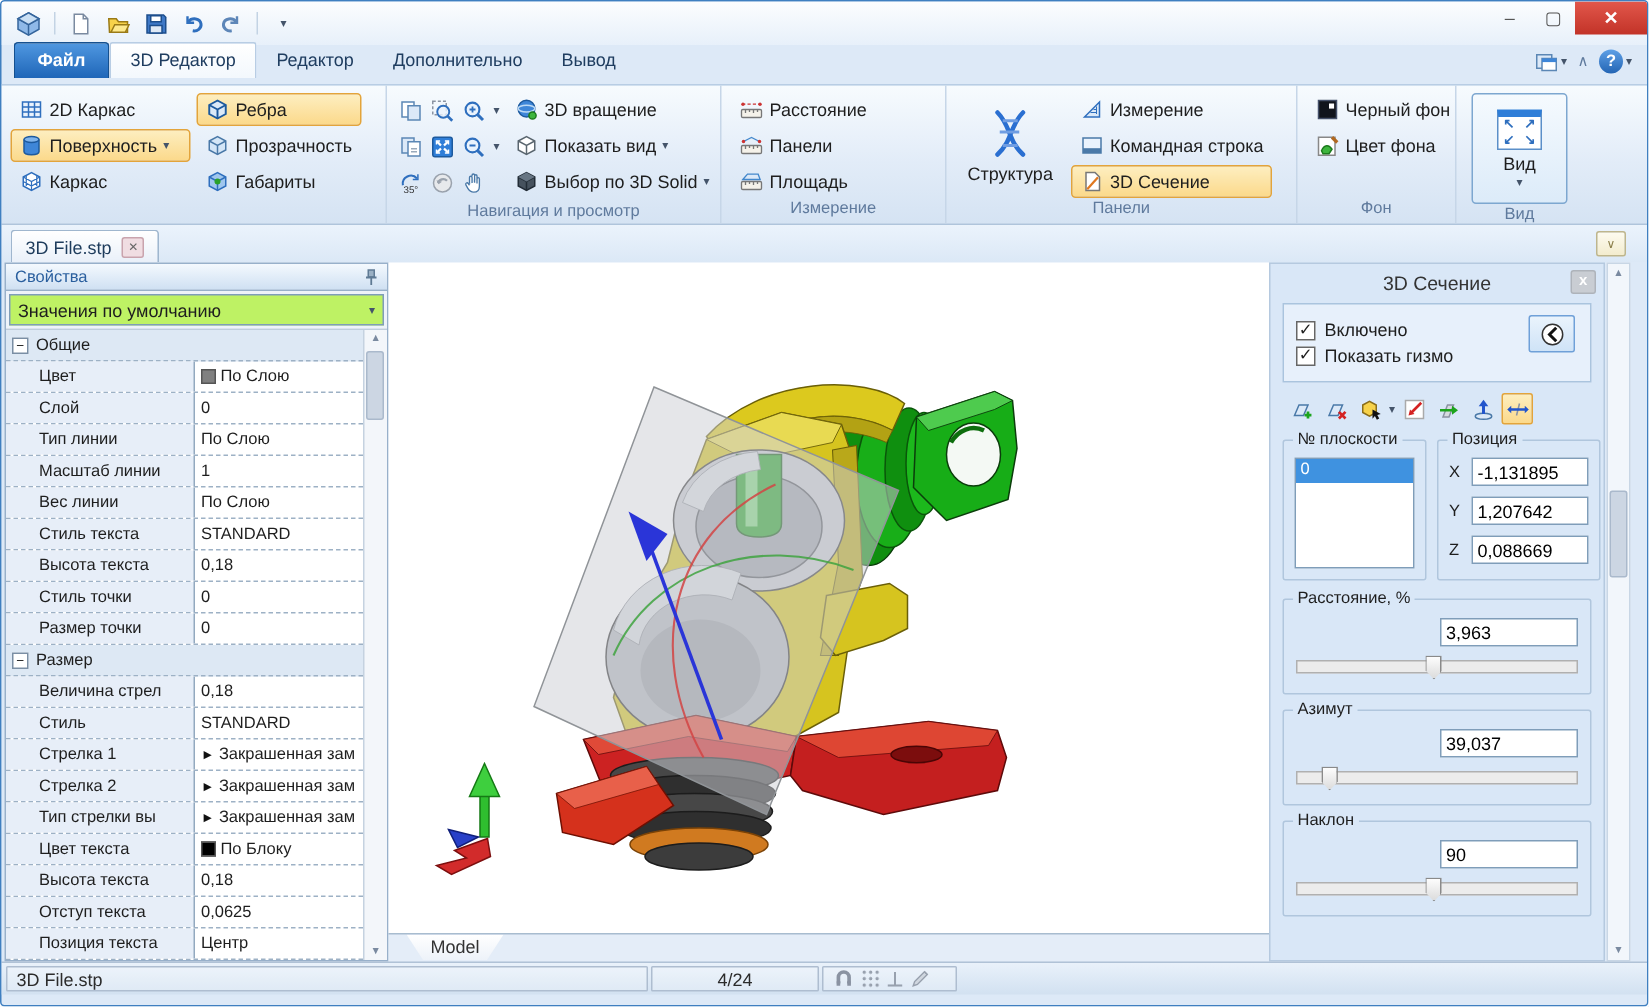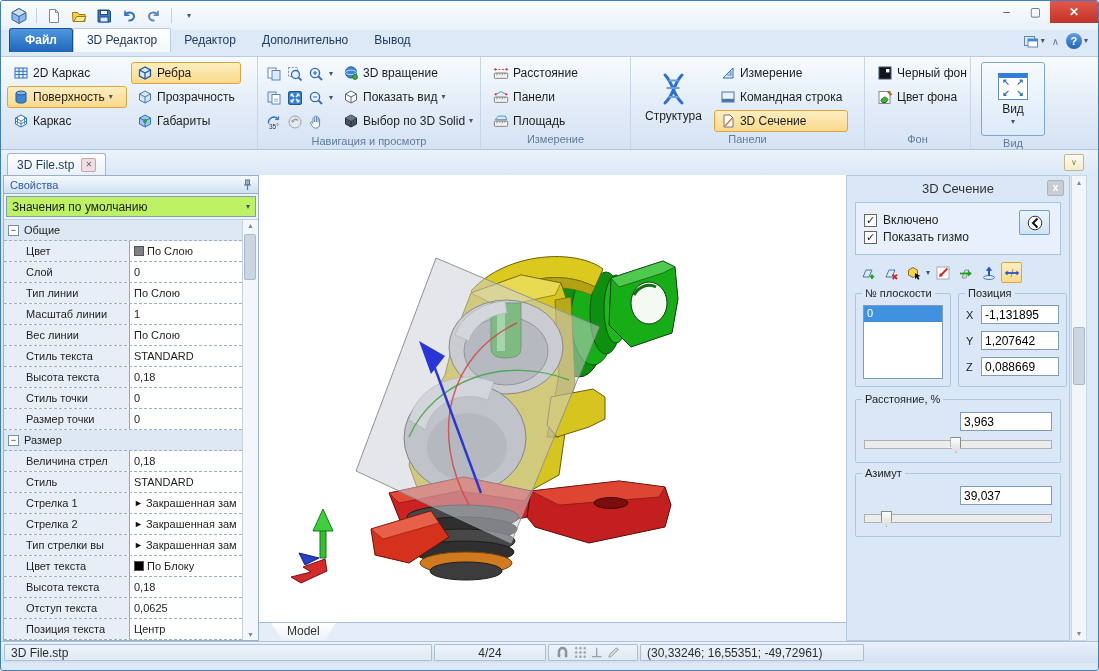--- a/index.html
+++ b/index.html
@@ -830,20 +830,28 @@
         </div>
       </div>
       <div class="sgroup">
         <span class="glabel">Азимут</span>
         <input class="rinput" value="39,037" style="">
         <div class="slider">
           <div class="strack"></div>
           <div class="sthumb" style="left:9%;"></div>
         </div>
       </div>
+      <div class="sgroup">
+        <span class="glabel">Наклон</span>
+        <input class="rinput" value="90" style="">
+        <div class="slider">
+          <div class="strack"></div>
+          <div class="sthumb" style="left:46%;"></div>
+        </div>
+      </div>
     </div>
 
     <div class="rscroll">
       <span>▲</span>
       <span>▼</span>
     </div>
     <div class="rthumb"></div>
   </div>
 
   <div class="statusbar">
@@ -858,18 +866,15 @@
           <path d="M4.2 13V7a3.8 3.8 0 0 1 7.6 0v6" fill="none" stroke="#8a93a2" stroke-width="2.6"></path>
           <path d="M3 10.6h2.6M10.4 10.6H13" stroke="#8a93a2" stroke-width="1.6"></path>
         </svg>
       <span class="dots"></span>
       <span style="color:#98a1ae;font-weight:bold;font-size:13px;line-height:13px;">⊥</span>
       <svg class="sic" viewBox="0 0 16 16">
           <path d="M3 13l1-3 7-7 2 2-7 7z" fill="#cfd6df" stroke="#98a1ae"></path>
           <path d="M11 3l2 2" stroke="#98a1ae"></path>
         </svg>
     </div>
-    <div class="scell" style="width:224px;">
-      <span>(30,33246; 16,55351; -49,72961)</span>
-    </div>
   </div>
 
 </div>
 
 </body></html>

